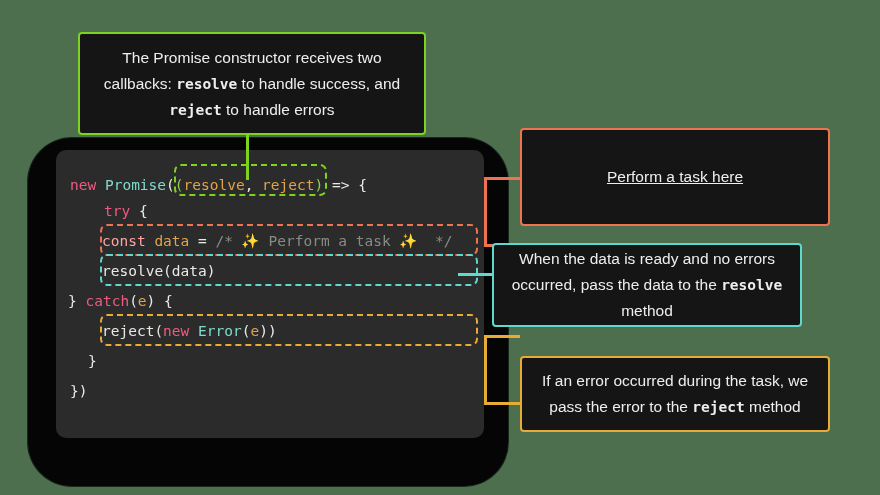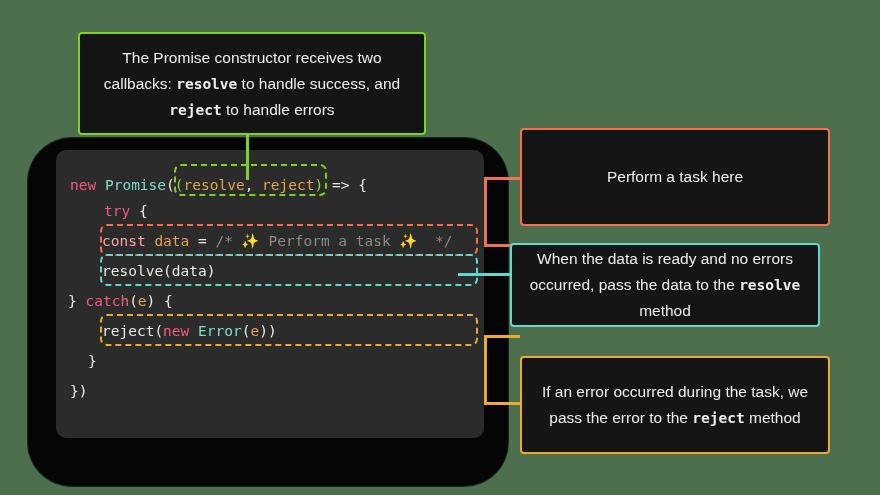--- a/index.html
+++ b/index.html
@@ -107,23 +107,23 @@
     line-height: 26px;
     padding: 8px 16px;
   }
   .callout b {
     font-family: "DejaVu Sans Mono", "Liberation Mono", monospace;
     font-weight: bold;
     font-size: 14.5px;
   }
 
   .callout-top    { left: 78px;  top: 32px;  width: 348px; height: 103px; border: 2.5px solid #7ed321; }
-  .callout-task   { left: 520px; top: 128px; width: 310px; height: 98px;  border: 2.5px solid #ef7350; }
-  .callout-resolve{ left: 510px; top: 243px; width: 310px; height: 84px;  border: 2.5px solid #5fd8cd; }
-  .callout-reject { left: 520px; top: 356px; width: 310px; height: 98px;  border: 2.5px solid #e8ab33; }
+  .callout-task   { left: 520px; top: 128px; width: 310px; height: 98px;  border: 2.5px solid #ef7350; text-decoration: underline; }
+  .callout-resolve{ left: 492px; top: 243px; width: 310px; height: 84px;  border: 2.5px solid #5fd8cd; }
+  .callout-reject { left: 520px; top: 356px; width: 310px; height: 76px;  border: 2.5px solid #e8ab33; }
 
   
   .conn { position: absolute; pointer-events: none; }
 
   
   .conn-green {
     left: 246px;
     top: 134px;
     width: 3px;
     height: 46px;

